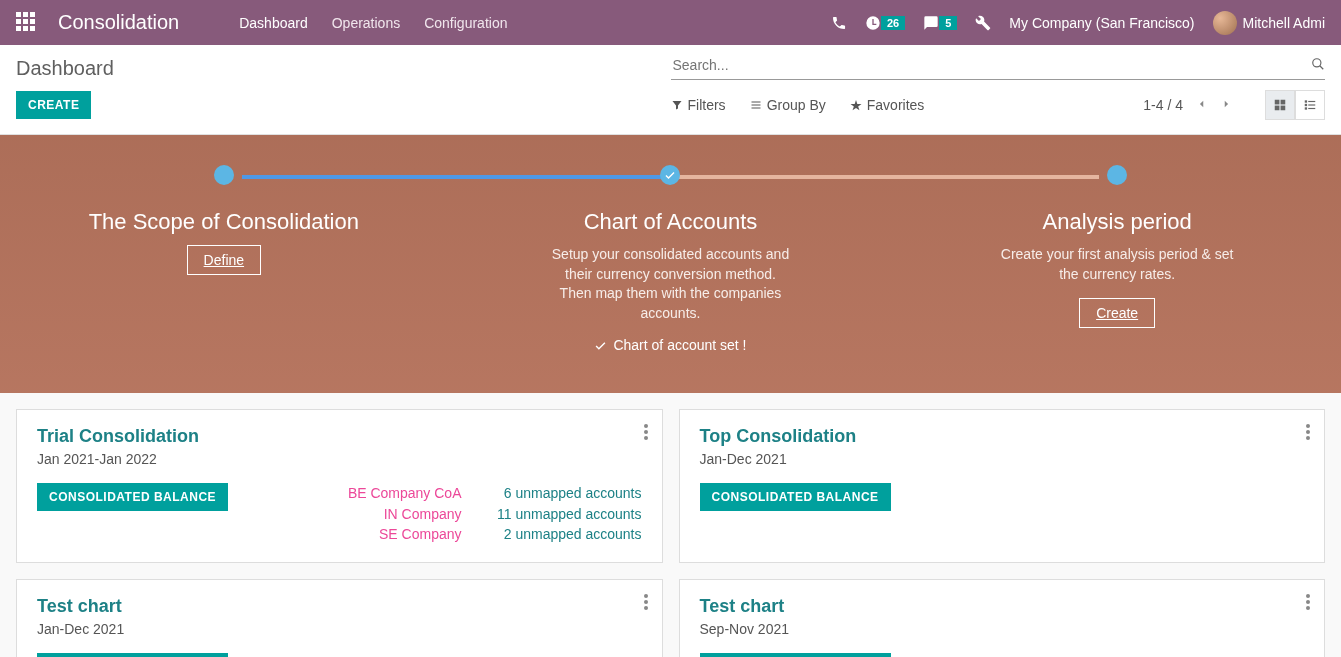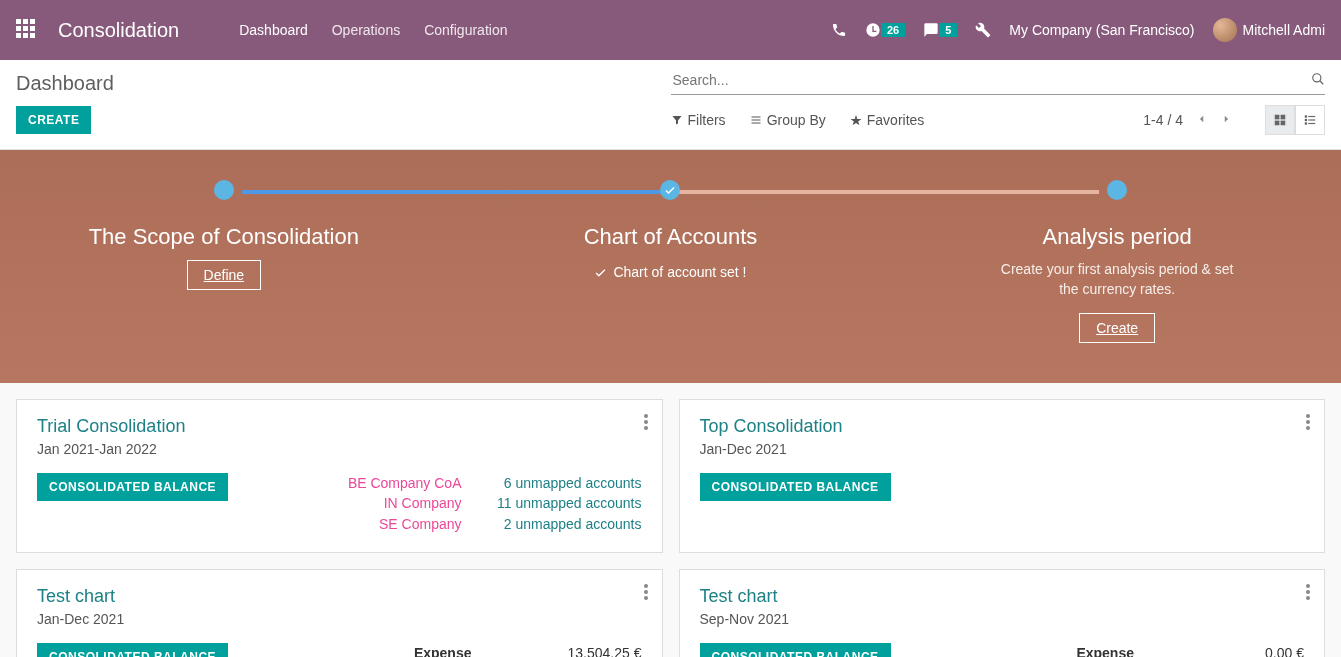--- a/index.html
+++ b/index.html
@@ -1,17 +1,17 @@
 <!DOCTYPE html>
 <html><head>
 <meta charset="utf-8">
 <style>
 * { box-sizing: border-box; margin: 0; padding: 0; }
 body { font-family: "Helvetica Neue", Arial, sans-serif; font-size: 14px; color: #4c4c4c; background: #f9f9f9; width: 1341px; }
-.navbar { background: #875a7b; height: 60px; display: flex; align-items: center; padding: 0 16px; color: #fff; }
+.navbar { background: #875a7b; height: 45px; display: flex; align-items: center; padding: 0 16px; color: #fff; }
 .apps-icon { width: 22px; height: 22px; display: grid; grid-template-columns: repeat(3,5px); grid-template-rows: repeat(3,5px); gap: 2px; cursor: pointer; }
 .apps-icon span { background: #fff; }
 .brand { font-size: 20px; font-weight: 500; margin-left: 20px; margin-right: 60px; }
 .nav-menu { display: flex; gap: 24px; }
 .nav-menu a { color: #f1e6ed; text-decoration: none; font-size: 14px; cursor: pointer; }
 .nav-menu a.active { color: #fff; }
 .nav-right { margin-left: auto; display: flex; align-items: center; gap: 18px; }
 .systray-item { display: flex; align-items: center; position: relative; cursor: pointer; }
 .badge-pill { background: #00a09d; color: #fff; border-radius: 0; font-size: 11px; font-weight: bold; padding: 1px 6px; }
 .icon-btn svg { fill: #fff; width: 16px; height: 16px; }
@@ -46,21 +46,21 @@
 .step-dot.done svg { width: 12px; height: 12px; fill: #fff; }
 .step-title { font-size: 22px; font-weight: 500; margin-bottom: 10px; }
 .step-desc { font-size: 14px; line-height: 1.4; max-width: 240px; margin: 0 auto 14px; color: #f7ede9; }
 .btn-outline { display: inline-block; border: 1px solid #fff; background: transparent; color: #fff; padding: 6px 16px; font-size: 14px; cursor: pointer; text-decoration: underline; }
 .step-status { margin-top: 14px; font-size: 14px; display: flex; align-items: center; justify-content: center; gap: 6px; }
 .step-status svg { width: 13px; height: 13px; fill: #fff; }
 .cards-area { padding: 16px; display: grid; grid-template-columns: 1fr 1fr; gap: 16px; }
 .card { background: #fff; border: 1px solid #ddd; padding: 16px 20px 18px; position: relative; }
 .card-menu { position: absolute; top: 14px; right: 14px; cursor: pointer; }
 .card-menu svg { width: 4px; height: 16px; fill: #888; }
-.card-title { color: #1d8186; font-size: 18px; font-weight: 400; cursor: pointer; }
+.card-title { color: #1d8186; font-size: 18px; font-weight: 700; cursor: pointer; }
 .card-subtitle { color: #555; font-size: 14px; margin-top: 4px; }
 .card-body { display: flex; margin-top: 16px; gap: 20px; }
 .card-left { flex-shrink: 0; }
 .card-middle { flex: 0 0 auto; margin-left: auto; text-align: right; color: #ec4899; font-size: 14px; line-height: 1.45; }
 .card-right-links { text-align: right; font-size: 14px; line-height: 1.45; min-width: 160px; }
 .card-right-links a { color: #1d8186; text-decoration: none; cursor: pointer; display: block; }
 .totals { text-align: right; font-size: 14px; line-height: 1.5; margin-left: auto; display: flex; gap: 50px; }
 .totals .labels div { font-weight: bold; color: #333; }
 .totals .values { text-align: right; min-width: 120px; color: #333; }
 </style>
@@ -197,20 +197,21 @@
       <div class="step-title">The Scope of Consolidation</div>
       <button class="btn-outline">Define</button>
     </div>
     <div class="step">
       <div class="step-dot done">
           <svg viewBox="0 0 24 24">
             <path d="M9 16.2l-4.2-4.2L3 13.8 9 19.8 21 7.8l-1.8-1.8z"></path>
           </svg>
         </div>
       <div class="step-title">Chart of Accounts</div>
+      <div class="step-desc">Setup your consolidated accounts and their currency conversion method. Then map them with the companies accounts.</div>
       <div class="step-status">
         <svg viewBox="0 0 24 24">
             <path d="M9 16.2l-4.2-4.2L3 13.8 9 19.8 21 7.8l-1.8-1.8z"></path>
           </svg>
         <span>Chart of account set !</span>
       </div>
     </div>
     <div class="step">
       <div class="step-dot"></div>
       <div class="step-title">Analysis period</div>

